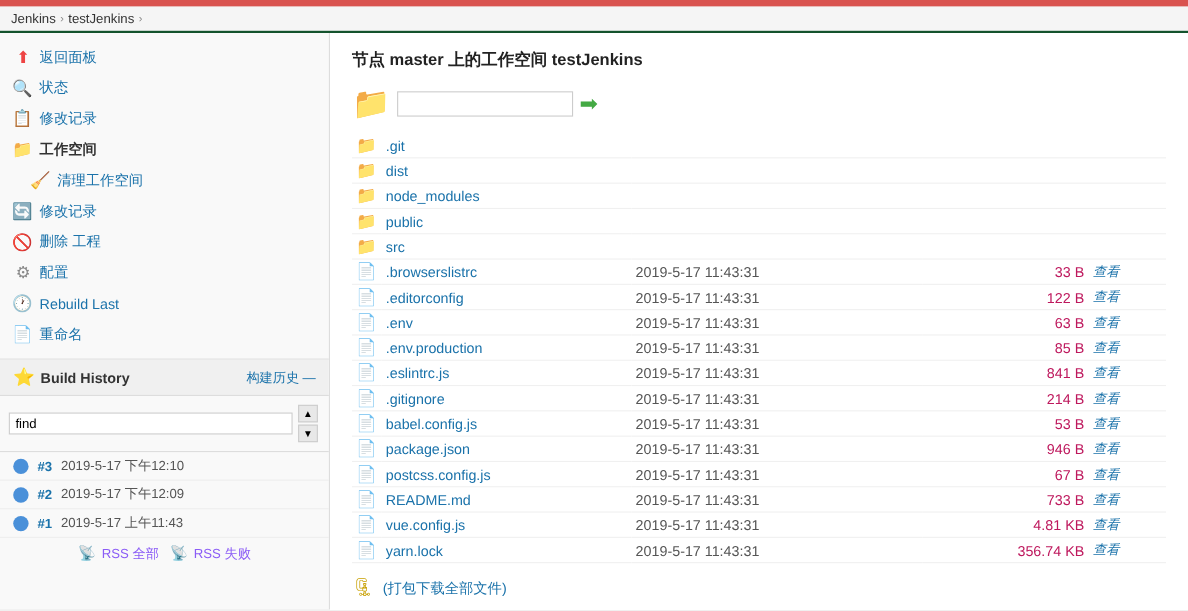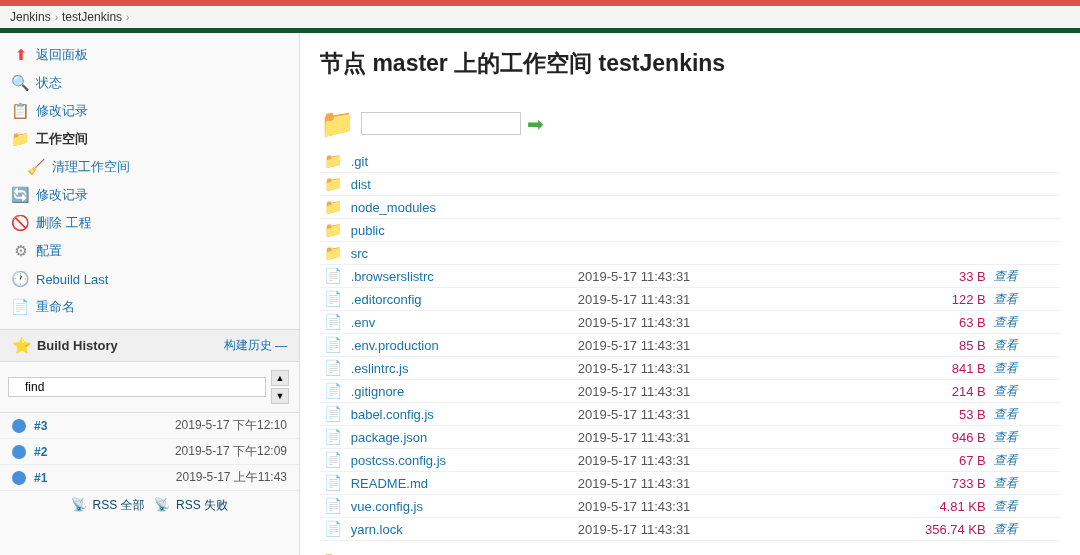--- a/index.html
+++ b/index.html
@@ -6,21 +6,21 @@
     body { font-family: Arial, sans-serif; font-size: 13px; background: #f0f0f0; color: #333; }
 
     
     #topbar {
       background: #d9534f;
       height: 6px;
       width: 100%;
     }
     #breadcrumb {
       background: #f5f5f5;
-      border-bottom: 5px solid #14532d;
+      border-bottom: 2px solid #14532d;
       padding: 4px 10px;
       display: flex;
       align-items: center;
       gap: 4px;
       font-size: 12px;
     }
     #breadcrumb a { color: #333; text-decoration: none; }
     .bc-sep { color: #888; font-size: 10px; }
 
     
@@ -90,61 +90,61 @@
     .search-row {
       display: flex;
       align-items: center;
       padding: 5px 8px;
       gap: 3px;
       border-bottom: 1px solid #ddd;
     }
     .search-row input {
       flex: 1;
       border: 1px solid #ccc;
-      padding: 2px 16px;
+      padding: 2px 5px;
       font-size: 12px;
     }
     .build-row {
       display: flex;
       align-items: center;
       padding: 4px 12px;
       border-bottom: 1px solid #eee;
       gap: 8px;
       font-size: 12px;
     }
     .build-status-icon {
       width: 14px;
       height: 14px;
       border-radius: 50%;
       flex-shrink: 0;
     }
     .status-blue { background: #4a90d9; }
     .build-link { color: #1a72aa; text-decoration: none; font-weight: bold; }
-    .build-date { color: #555; flex: 1; text-align: right; }
+    .build-date { color: #555; flex: 1; }
 
     
     .rss-row {
       padding: 6px 12px;
       font-size: 12px;
       text-align: center;
     }
-    .rss-row a { color: #0c4a6e; text-decoration: none; }
+    .rss-row a { color: #8b5cf6; text-decoration: none; }
     .rss-icon { color: #f60; font-size: 13px; margin-right: 2px; }
 
     
     #content {
       flex: 1;
       padding: 15px 20px;
       overflow-y: auto;
       background: #fff;
     }
     #content h1 {
-      font-size: 23px;
+      font-size: 15px;
       font-weight: bold;
-      margin-bottom: 28px;
+      margin-bottom: 14px;
       color: #222;
     }
 
     
     .folder-nav {
       display: flex;
       align-items: center;
       gap: 6px;
       margin-bottom: 10px;
     }

